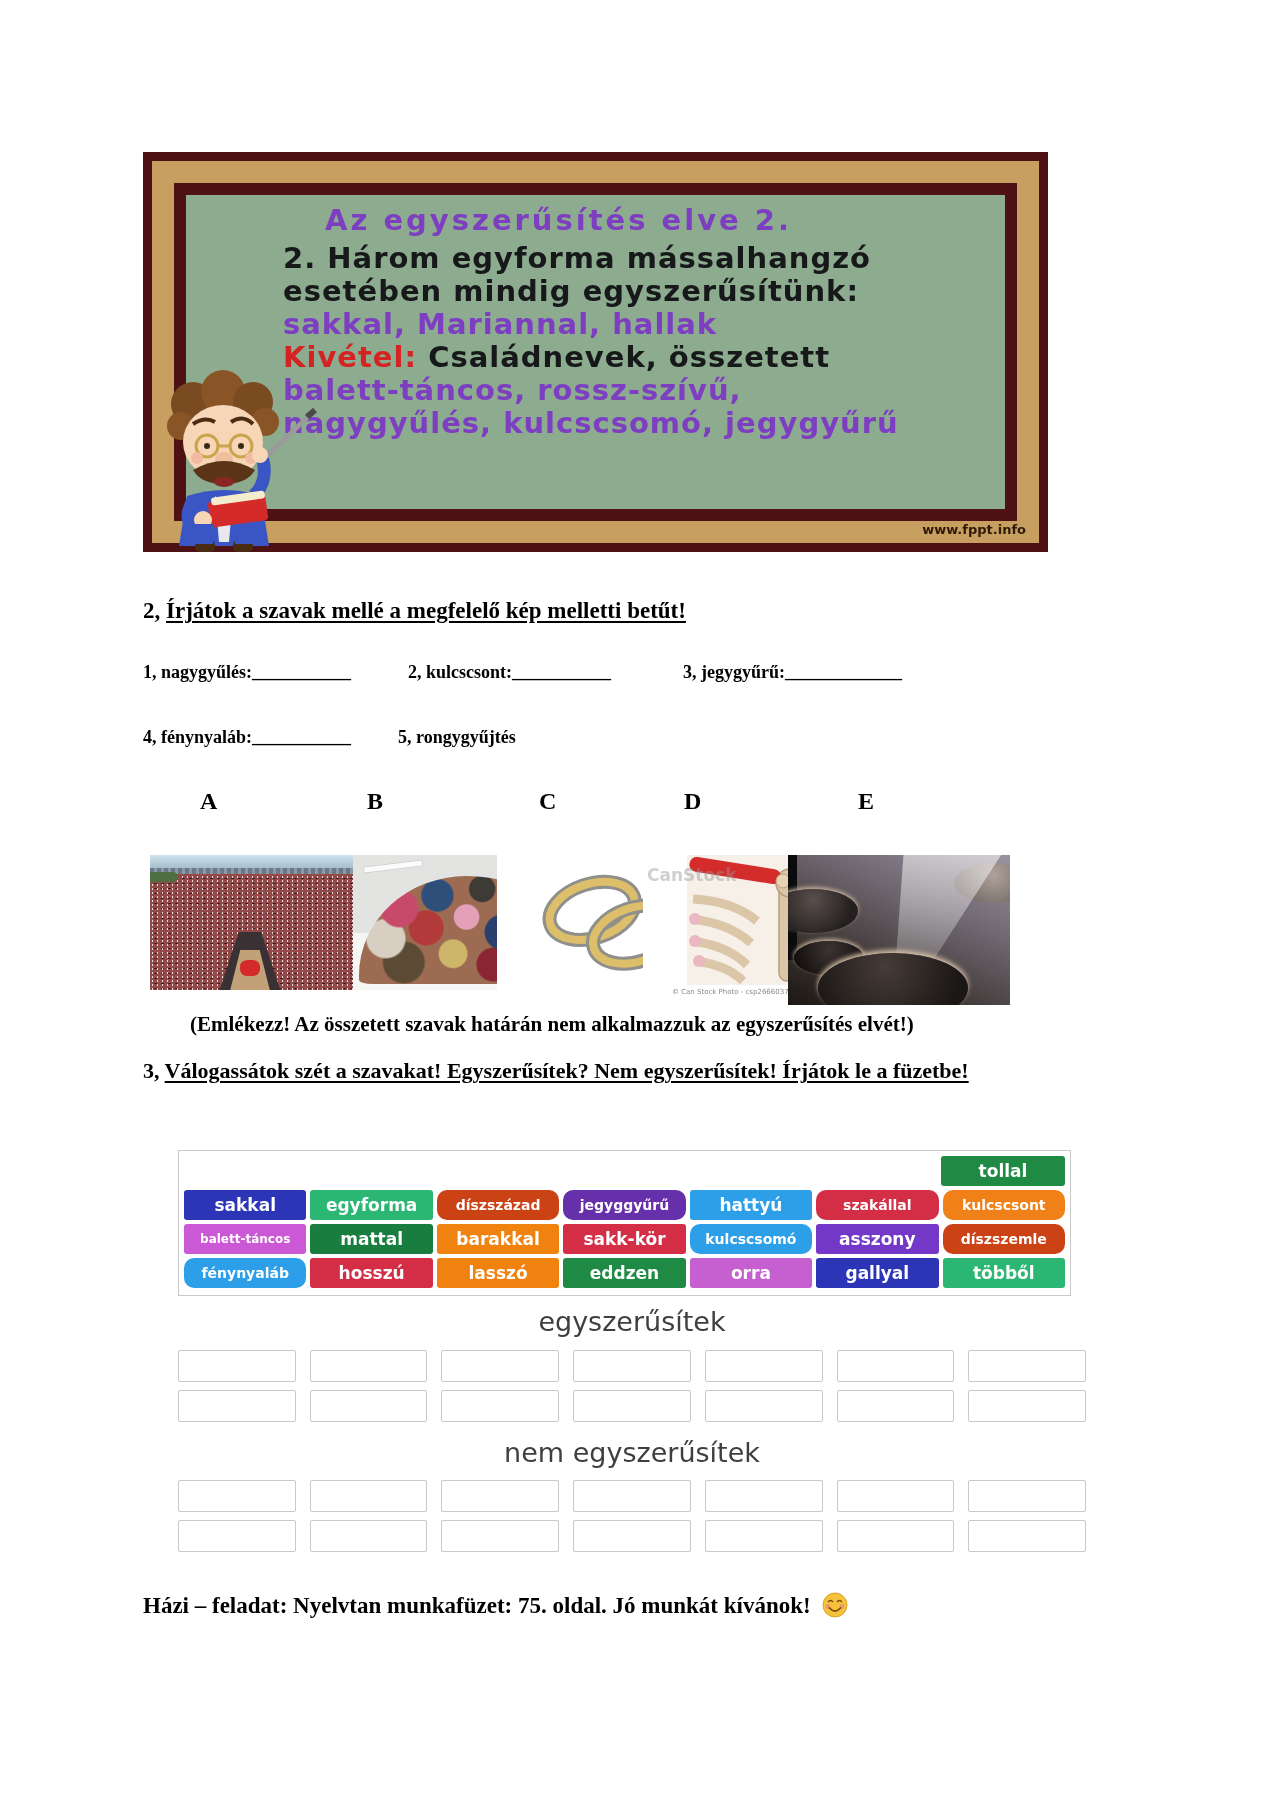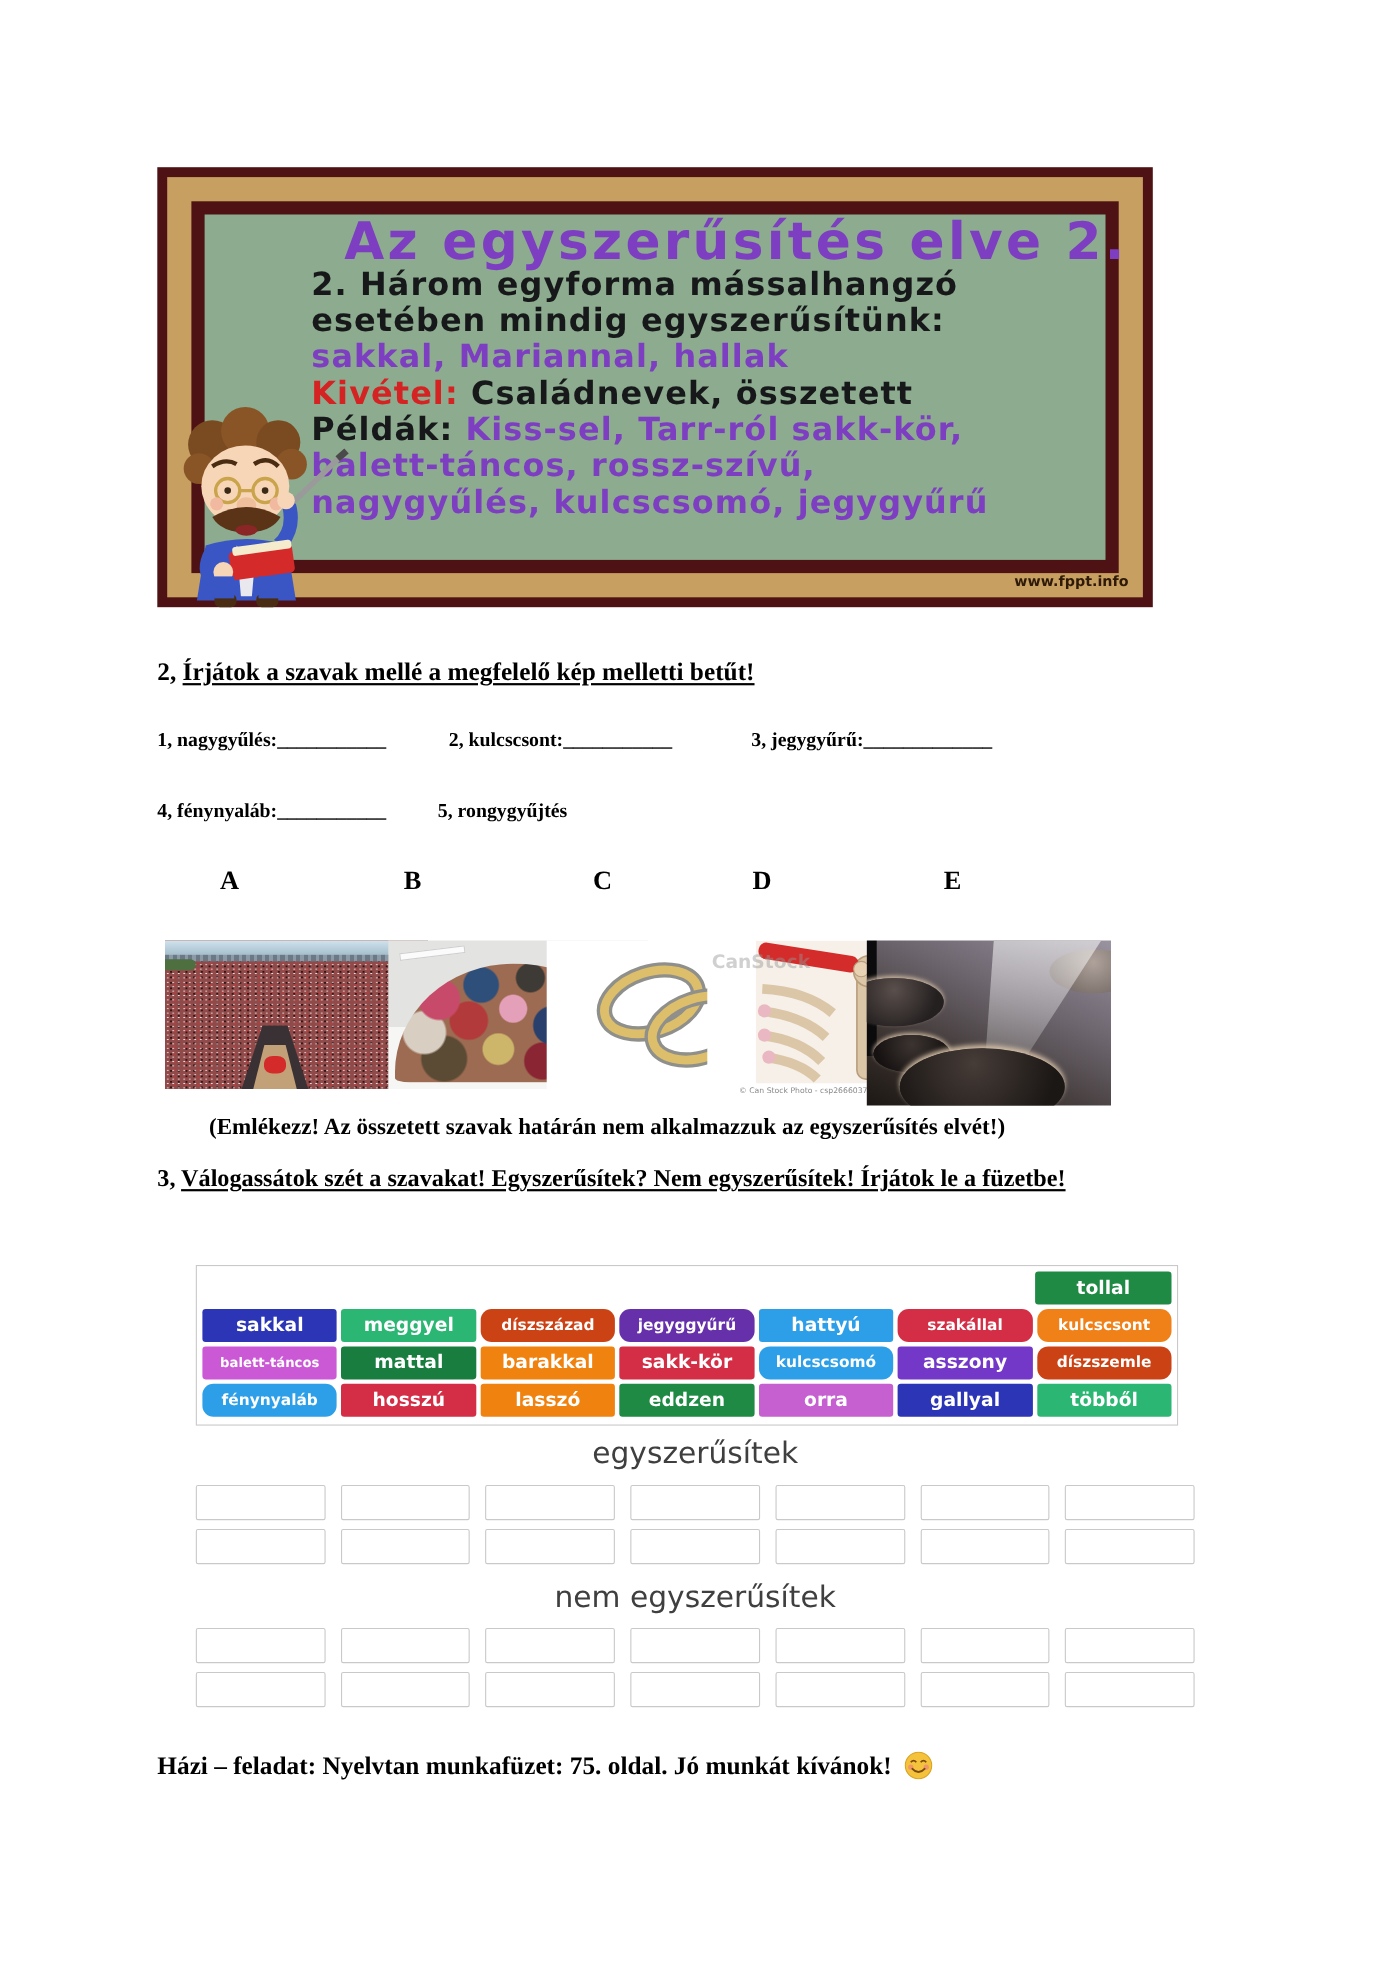--- a/index.html
+++ b/index.html
@@ -6,21 +6,21 @@
   #page{position:relative;width:1273px;height:1800px;background:#fff;overflow:hidden;
         font-family:"Liberation Serif", serif;color:#000;}
 
   
   .board{position:absolute;left:143px;top:152px;width:905px;height:400px;background:#4e1214;}
   .board .wood{position:absolute;inset:9px;background:#c79f60;}
   .board .inner{position:absolute;inset:31px;background:#4e1214;}
   .board .green{position:absolute;inset:43px;background:#8cab8f;}
   .board-text{position:absolute;left:140px;top:46px;width:760px;
               font-family:"DejaVu Sans", sans-serif;font-weight:bold;}
-  .bt-title{font-size:47px;line-height:44px;letter-spacing:3px;margin-left:30px;white-space:nowrap;}
+  .bt-title{font-size:29px;line-height:44px;letter-spacing:3px;margin-left:42px;white-space:nowrap;}
   .bt-line{font-size:29px;line-height:33px;letter-spacing:1px;white-space:nowrap;color:#17181a;}
   .board-watermark{position:absolute;right:22px;bottom:15px;font-family:"DejaVu Sans",sans-serif;
                    font-weight:bold;font-size:13px;color:#2f1a08;}
 
   
   .teacher{position:absolute;left:4px;top:206px;width:190px;height:196px;}
 
   
   .h-task{position:absolute;left:143px;font-size:23px;font-weight:bold;white-space:nowrap;}
   .h-task .ul{text-decoration:underline;text-decoration-thickness:1.5px;text-underline-offset:3px;}
@@ -128,24 +128,20 @@
     <div class="green"></div>
 
     <div class="board-text">
       <div class="bt-title" style="color: rgb(125, 62, 194);">Az egyszerűsítés elve 2.</div>
       <div class="bt-line">2. Három egyforma mássalhangzó</div>
       <div class="bt-line">esetében mindig egyszerűsítünk:</div>
       <div class="bt-line" style="color: rgb(125, 62, 194);">sakkal, Mariannal, hallak</div>
       <div class="bt-line">
         <span style="color: rgb(212, 35, 34);">Kivétel:</span>
         <span>Családnevek, összetett</span>
-      </div>
-      <div class="bt-line">
-        <span>Példák:</span>
-        <span style="color: rgb(125, 62, 194);">Kiss-sel, Tarr-ról sakk-kör,</span>
       </div>
       <div class="bt-line" style="color: rgb(125, 62, 194);">balett-táncos, rossz-szívű,</div>
       <div class="bt-line" style="color: rgb(125, 62, 194);">nagygyűlés, kulcscsomó, jegygyűrű</div>
     </div>
 
     <svg class="teacher" viewBox="0 0 190 196">
       <line x1="118" y1="100" x2="168" y2="52" stroke="#9a9a9a" stroke-width="5"></line>
       <line x1="160" y1="59" x2="168" y2="52" stroke="#4a4a4a" stroke-width="6"></line>
       <circle cx="46" cy="46" r="22" fill="#7a4a21"></circle>
         <circle cx="76" cy="34" r="22" fill="#8a5526"></circle>
@@ -276,21 +272,21 @@
     <span>3,</span>
     <span class="ul">Válogassátok szét a szavakat! Egyszerűsítek? Nem egyszerűsítek! Írjátok le a füzetbe!</span>
   </div>
 
   <div class="widget">
     <div class="tile-topwrap">
       <div class="tile" style="background: rgb(30, 138, 68);">tollal</div>
     </div>
     <div class="trow">
       <div class="tile" style="background: rgb(43, 53, 181);">sakkal</div>
-      <div class="tile" style="background: rgb(44, 182, 115);">meggyel</div>
+      <div class="tile" style="background: rgb(44, 182, 115);">egyforma</div>
       <div class="tile sm" style="background: rgb(203, 66, 21);">díszszázad</div>
       <div class="tile sm" style="background: rgb(103, 48, 171);">jegyggyűrű</div>
       <div class="tile" style="background: rgb(45, 159, 232);">hattyú</div>
       <div class="tile sm" style="background: rgb(211, 46, 69);">szakállal</div>
       <div class="tile sm" style="background: rgb(240, 128, 24);">kulcscsont</div>
     </div>
     <div class="trow">
       <div class="tile xs" style="background: rgb(203, 89, 214);">balett-táncos</div>
       <div class="tile" style="background: rgb(25, 125, 63);">mattal</div>
       <div class="tile" style="background: rgb(240, 131, 15);">barakkal</div>

